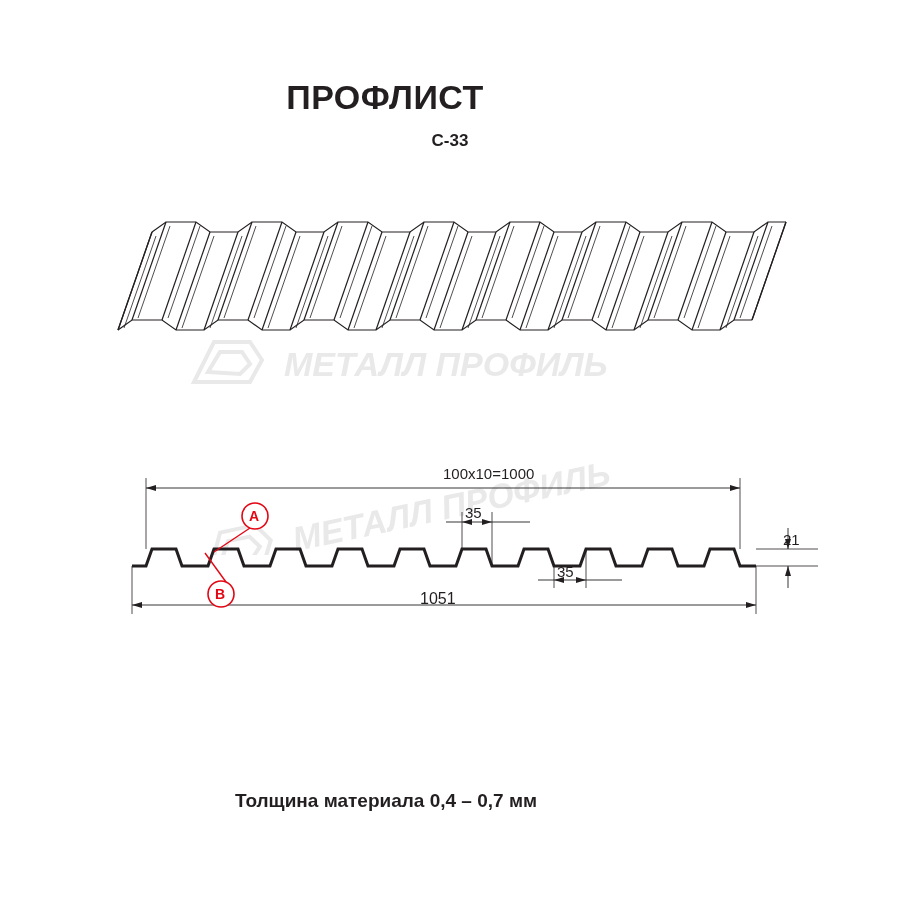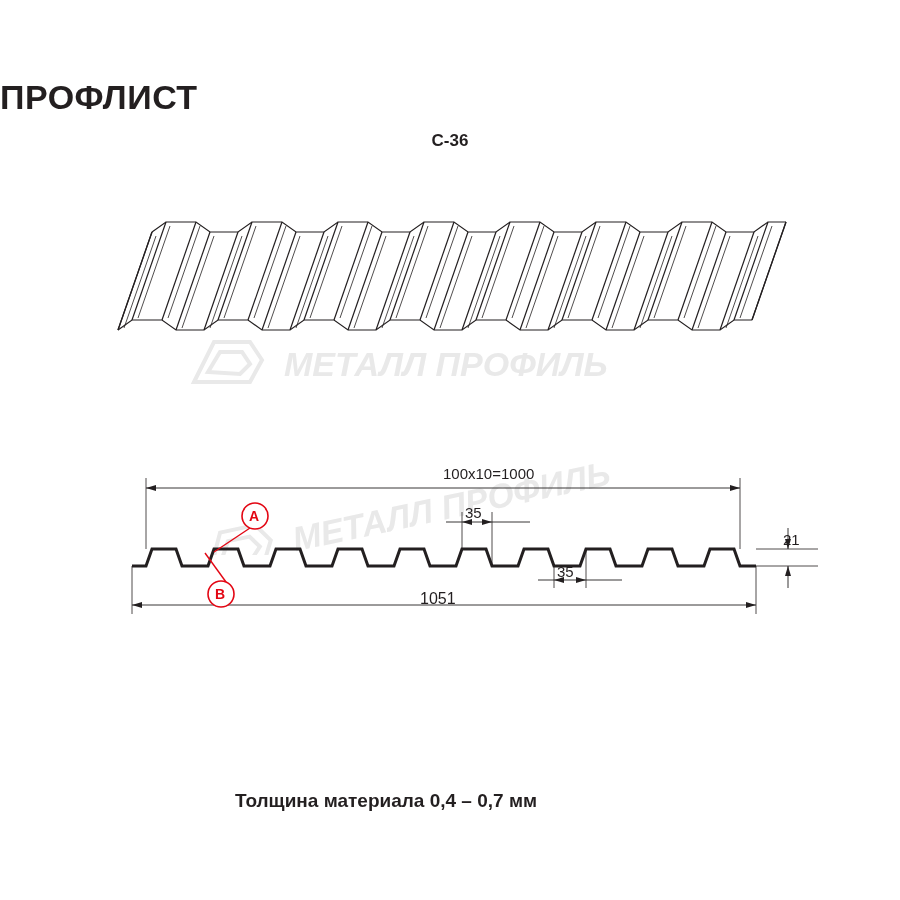--- a/index.html
+++ b/index.html
@@ -17,21 +17,21 @@
   }
   .page {
     position: absolute;
     inset: 0;
   }
   .title {
     position: absolute;
     top: 78px;
     left: 0;
     width: 770px;
-    text-align: left;
+    text-align: center;
     font-size: 34px;
     font-weight: bold;
     letter-spacing: 0.5px;
     color: #231f20;
   }
   .subtitle {
     position: absolute;
     top: 131px;
     left: 0;
     width: 900px;
@@ -60,21 +60,21 @@
     pointer-events: none;
     user-select: none;
   }
 </style>
 </head>
 <body>
 
 <div class="page">
 
   <div class="title">ПРОФЛИСТ</div>
-  <div class="subtitle">С-36</div>
+  <div class="subtitle">С-33</div>
 
   <div class="wm" style="left:188px; top:330px;">
     <svg width="520" height="70" viewBox="0 0 520 70">
       <g fill="none" stroke="#e9e9e9" stroke-width="4">
         <path d="M6 52 L26 12 L62 12 L74 30 L62 52 Z"></path>
         <path d="M20 42 L32 22 L54 22 L62 34 L52 44 Z"></path>
       </g>
       <text x="96" y="46" font-family="Liberation Sans, sans-serif" font-size="34" font-weight="bold" font-style="italic" fill="#e9e9e9">МЕТАЛЛ ПРОФИЛЬ</text>
     </svg>
   </div>

